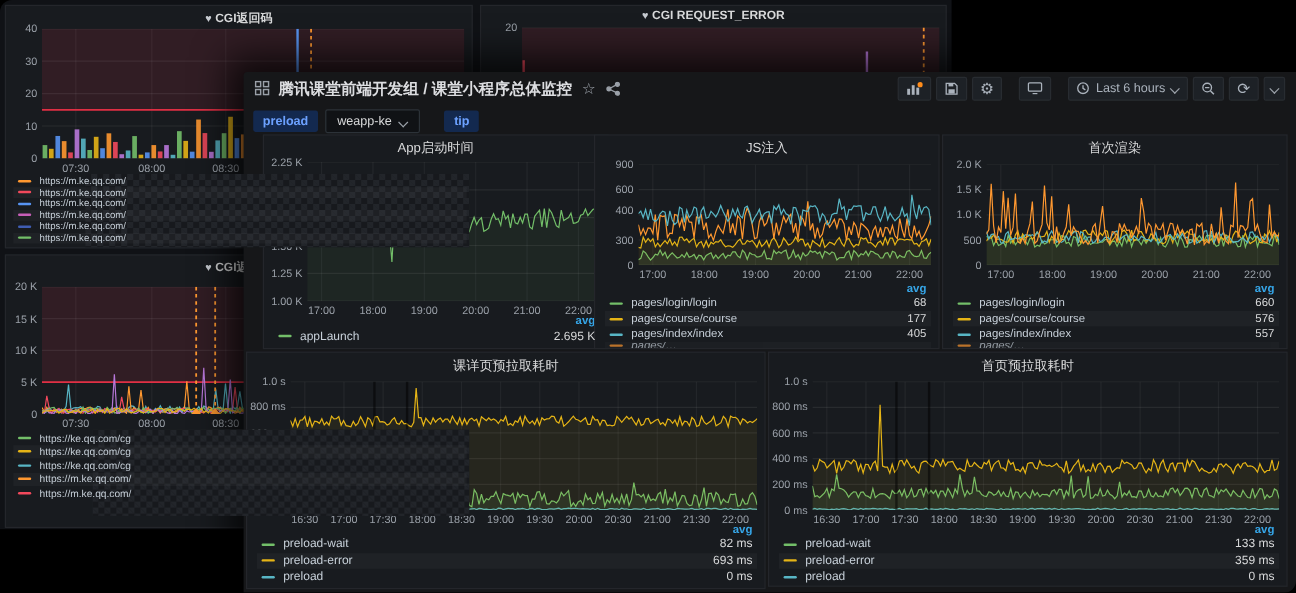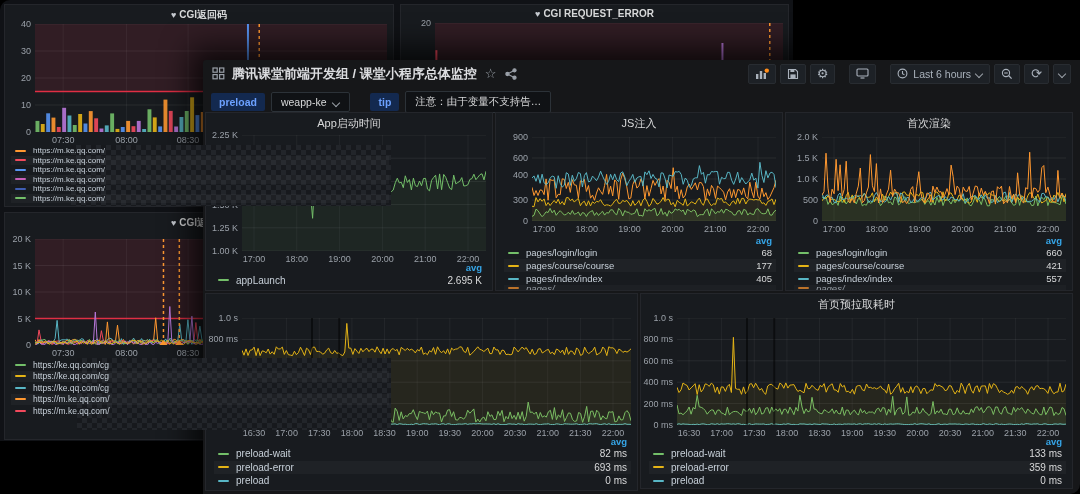--- a/index.html
+++ b/index.html
@@ -333,24 +333,23 @@
     </div>
 
     <div class="varrow">
       <span class="vlabel">preload</span>
       <span class="vvalue">
           <span>weapp-ke</span>
           <span class="caret"></span>
         </span>
       <span style="width:8px;"></span>
       <span class="vlabel">tip</span>
-      <span class="vvalue">注意：由于变量不支持告…</span>
     </div>
 
-    <div class="panel" style="left:2px;top:52px;width:288px;height:179px;">
+    <div class="panel" style="left:16px;top:52px;width:288px;height:179px;">
       <div class="ptitle">App启动时间</div>
       <div class="plot" style="left:36px;top:22px;width:244px;height:116px;"><svg width="244" height="116">
             <line x1="0" y1="0" x2="244" y2="0" stroke="rgba(255,255,255,0.07)" stroke-width="1"></line>
             <line x1="0" y1="23.19999999999999" x2="244" y2="23.19999999999999" stroke="rgba(255,255,255,0.07)" stroke-width="1"></line>
             <line x1="0" y1="46.400000000000006" x2="244" y2="46.400000000000006" stroke="rgba(255,255,255,0.07)" stroke-width="1"></line>
             <line x1="0" y1="69.6" x2="244" y2="69.6" stroke="rgba(255,255,255,0.07)" stroke-width="1"></line>
             <line x1="0" y1="92.8" x2="244" y2="92.8" stroke="rgba(255,255,255,0.07)" stroke-width="1"></line>
             <line x1="0" y1="116" x2="244" y2="116" stroke="rgba(255,255,255,0.07)" stroke-width="1"></line>
             <line x1="12" y1="0" x2="12" y2="116" stroke="rgba(255,255,255,0.05)" stroke-width="1"></line>
             <line x1="54.8" y1="0" x2="54.8" y2="116" stroke="rgba(255,255,255,0.05)" stroke-width="1"></line>
@@ -464,21 +463,21 @@
       <div class="avg-h" style="top:122px;">avg</div>
       <div class="legend" style="left:8px;top:133px;right:6px;height:45px;">
           <div class="lrow" style="height: 13px; font-size: 9.5px;">
             <span class="ldash" style="background: rgb(115, 191, 105);"></span>
             <span>pages/login/login</span>
             <span class="lval">660</span>
           </div>
           <div class="lrow" style="height: 13px; font-size: 9.5px;">
             <span class="ldash" style="background: rgb(229, 180, 22);"></span>
             <span>pages/course/course</span>
-            <span class="lval">421</span>
+            <span class="lval">576</span>
           </div>
           <div class="lrow" style="height: 13px; font-size: 9.5px;">
             <span class="ldash" style="background: rgb(88, 182, 197);"></span>
             <span>pages/index/index</span>
             <span class="lval">557</span>
           </div>
           <div class="lrow clip" style="height: 13px; font-size: 9.5px;">
             <span class="ldash" style="background: rgb(255, 152, 48);"></span>
             <span>pages/…</span>
             <span class="lval"></span>
@@ -491,20 +490,21 @@
         <div class="ylab" style="left: -4px; top: 108px;">0</div>
         <div class="xlab" style="left: 48px; top: 111px;">17:00</div>
         <div class="xlab" style="left: 90.8px; top: 111px;">18:00</div>
         <div class="xlab" style="left: 133.6px; top: 111px;">19:00</div>
         <div class="xlab" style="left: 176.4px; top: 111px;">20:00</div>
         <div class="xlab" style="left: 219.2px; top: 111px;">21:00</div>
         <div class="xlab" style="left: 262px; top: 111px;">22:00</div>
       </div>
 
     <div class="panel" style="left:2px;top:233px;width:433px;height:198px;">
+      <div class="ptitle">课详页预拉取耗时</div>
       <div class="plot" style="left:36px;top:24px;width:389px;height:107px;"><svg width="389" height="107">
             <line x1="0" y1="0" x2="389" y2="0" stroke="rgba(255,255,255,0.07)" stroke-width="1"></line>
             <line x1="0" y1="21.39999999999999" x2="389" y2="21.39999999999999" stroke="rgba(255,255,255,0.07)" stroke-width="1"></line>
             <line x1="0" y1="42.8" x2="389" y2="42.8" stroke="rgba(255,255,255,0.07)" stroke-width="1"></line>
             <line x1="0" y1="64.19999999999999" x2="389" y2="64.19999999999999" stroke="rgba(255,255,255,0.07)" stroke-width="1"></line>
             <line x1="0" y1="85.6" x2="389" y2="85.6" stroke="rgba(255,255,255,0.07)" stroke-width="1"></line>
             <line x1="0" y1="107" x2="389" y2="107" stroke="rgba(255,255,255,0.07)" stroke-width="1"></line>
             <line x1="12" y1="0" x2="12" y2="107" stroke="rgba(255,255,255,0.05)" stroke-width="1"></line>
             <line x1="44.63636363636363" y1="0" x2="44.63636363636363" y2="107" stroke="rgba(255,255,255,0.05)" stroke-width="1"></line>
             <line x1="77.27272727272727" y1="0" x2="77.27272727272727" y2="107" stroke="rgba(255,255,255,0.05)" stroke-width="1"></line>

